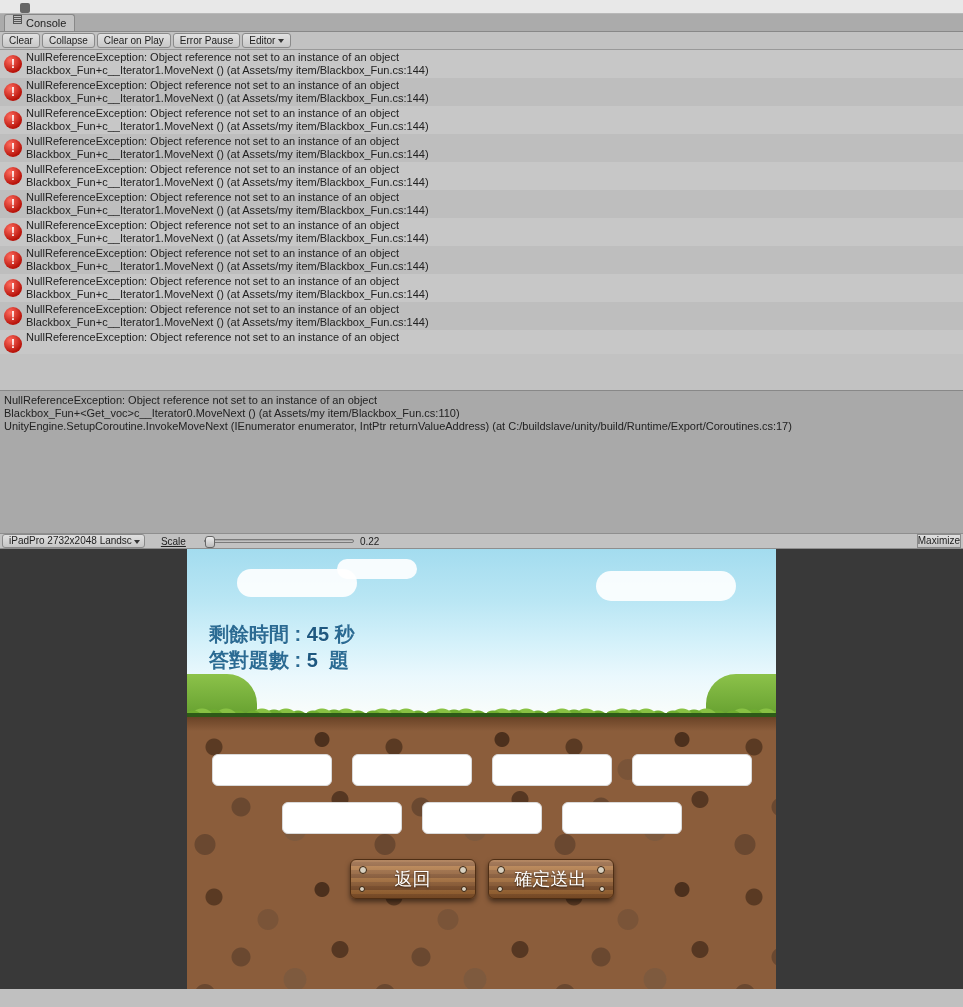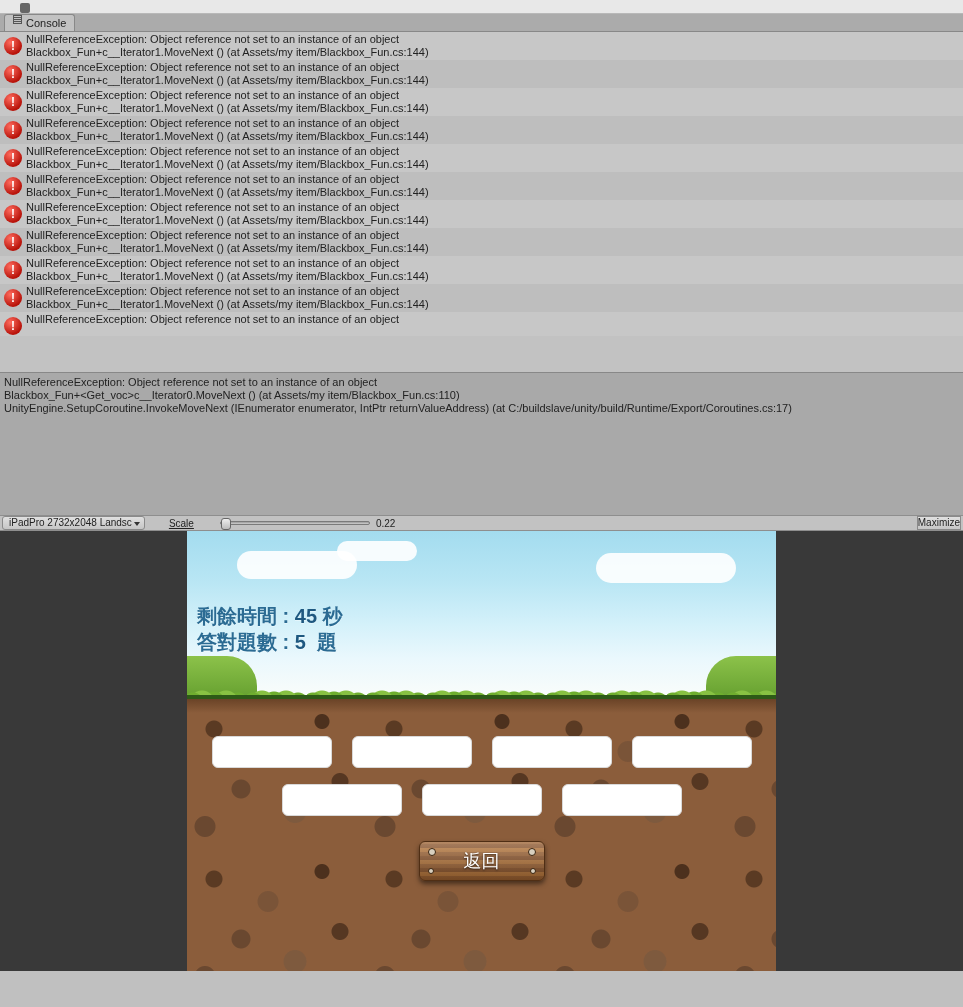--- a/index.html
+++ b/index.html
@@ -28,41 +28,41 @@
     .erricon{ flex:0 0 18px; height:18px; margin:4px 4px 0 0; border-radius:50%; background:radial-gradient(circle at 35% 30%,#ff6b5e,#b8130a 70%); position:relative;}
     .erricon::before{content:"!";position:absolute;left:0;right:0;top:0;text-align:center;color:#fff;font-weight:bold;font-size:12px;line-height:18px;}
     .logtext{ white-space:pre; }
 
     .detail { height:143px; background:#a9a9a9; border-top:1px solid #888; padding:3px 4px; color:#222; font-size:11px; line-height:13px; white-space:pre-wrap;}
 
     
     .gametoolbar{ height:16px; background:#c2c2c2; border-top:1px solid #8e8e8e; border-bottom:1px solid #8e8e8e; display:flex; align-items:center; font-size:10px; color:#222; padding:0 2px;text-align:right;}
     .ddown{ height:14px; background:linear-gradient(#e0e0e0,#c6c6c6); border:1px solid #8a8a8a; border-radius:3px; padding:0 12px 0 6px; line-height:12px; position:relative; margin-right:4px;}
     .ddown::after{content:"";position:absolute;right:4px;top:5px;border-left:3px solid transparent;border-right:3px solid transparent;border-top:4px solid #333;}
-    .scale-label{margin:0 20px;text-decoration:underline;}
+    .scale-label{margin:0 12px;text-decoration:underline;}
     .slider{ width:150px; height:4px; background:linear-gradient(#9a9a9a,#cfcfcf); border:1px solid #7a7a7a; border-radius:3px; position:relative; margin:0 6px;}
     .slider .thumb{ position:absolute; left:0; top:-4px; width:10px;height:12px;background:linear-gradient(#eee,#bcbcbc);border:1px solid #666;border-radius:3px;}
     .scale-val{margin-right:22px;}
     .gametoolbar .spacer{flex:1;}
     .maxbtn{ height:14px; background:linear-gradient(#e0e0e0,#c6c6c6); border:1px solid #8a8a8a; border-left:1px solid #8a8a8a; padding:0 0; line-height:12px;}
 
     
     .gameview{ height:440px; background:#393939; display:flex; align-items:flex-start; justify-content:center;}
     .gamecanvas{ width:589px; height:440px; position:relative; overflow:hidden; }
 
     
     .sky{ position:absolute; left:0; right:0; top:0; height:170px;
           background:linear-gradient(#a3dcef 0%, #b9e6f4 30%, #d4f1fa 55%, #eaf8fd 75%, #fbfdfa 100%);}
     .cloud{position:absolute;background:#fff;border-radius:50%;opacity:.9;}
     .cloud.c1{left:50px;top:20px;width:120px;height:28px;border-radius:20px;}
     .cloud.c2{left:150px;top:10px;width:80px;height:20px;border-radius:15px;}
     .cloud.c3{right:40px;top:22px;width:140px;height:30px;border-radius:20px;}
 
     
-    .hud{position:absolute;left:10px;top:72px;font-size:20px;font-weight:bold;color:#2b6b93;line-height:26px;text-shadow:0 1px 0 rgba(255,255,255,.4);}
+    .hud{position:absolute;left:22px;top:72px;font-size:20px;font-weight:bold;color:#2b6b93;line-height:26px;text-shadow:0 1px 0 rgba(255,255,255,.4);}
     .hud .num{color:#1e5880;}
 
     
     .grass{position:absolute;left:0;right:0;top:130px;height:42px;}
     .grass::before{content:"";position:absolute;left:0;right:0;top:0;height:42px;
       background:
         radial-gradient(circle at 10% 100%, #6fae2f 0 10px, transparent 11px),
         radial-gradient(circle at 25% 100%, #88c243 0 12px, transparent 13px),
         radial-gradient(circle at 45% 100%, #6fae2f 0 11px, transparent 12px),
         radial-gradient(circle at 65% 100%, #88c243 0 12px, transparent 13px),
@@ -114,20 +114,27 @@
 
 <div class="console-panel">
 
   <div class="tabrow">
     <div class="tab">
       <span class="menu-ico"></span>
       <span>Console</span>
     </div>
   </div>
 
+  <div class="toolbar">
+    <div class="tbtn">Clear</div>
+    <div class="tbtn">Collapse</div>
+    <div class="tbtn">Clear on Play</div>
+    <div class="tbtn">Error Pause</div>
+    <div class="tbtn drop">Editor</div>
+  </div>
 
   <div class="loglist" id="loglist">
       <div class="logrow even">
         <div class="erricon"></div>
         <div class="logtext">NullReferenceException: Object reference not set to an instance of an object
 Blackbox_Fun+<get_sen>c__Iterator1.MoveNext () (at Assets/my item/Blackbox_Fun.cs:144)</get_sen></div>
       </div>
       <div class="logrow odd">
         <div class="erricon"></div>
         <div class="logtext">NullReferenceException: Object reference not set to an instance of an object
@@ -232,15 +239,20 @@
       <div class="slot"></div>
       <div class="slot"></div>
     </div>
 
     <div class="woodbar">
       <div class="wood">
           <span>返回</span>
           <span class="n2"></span>
           <span class="n3"></span>
         </div>
+      <div class="wood">
+          <span>確定送出</span>
+          <span class="n2"></span>
+          <span class="n3"></span>
+        </div>
     </div>
   </div>
 </div>
 
 </body></html>

